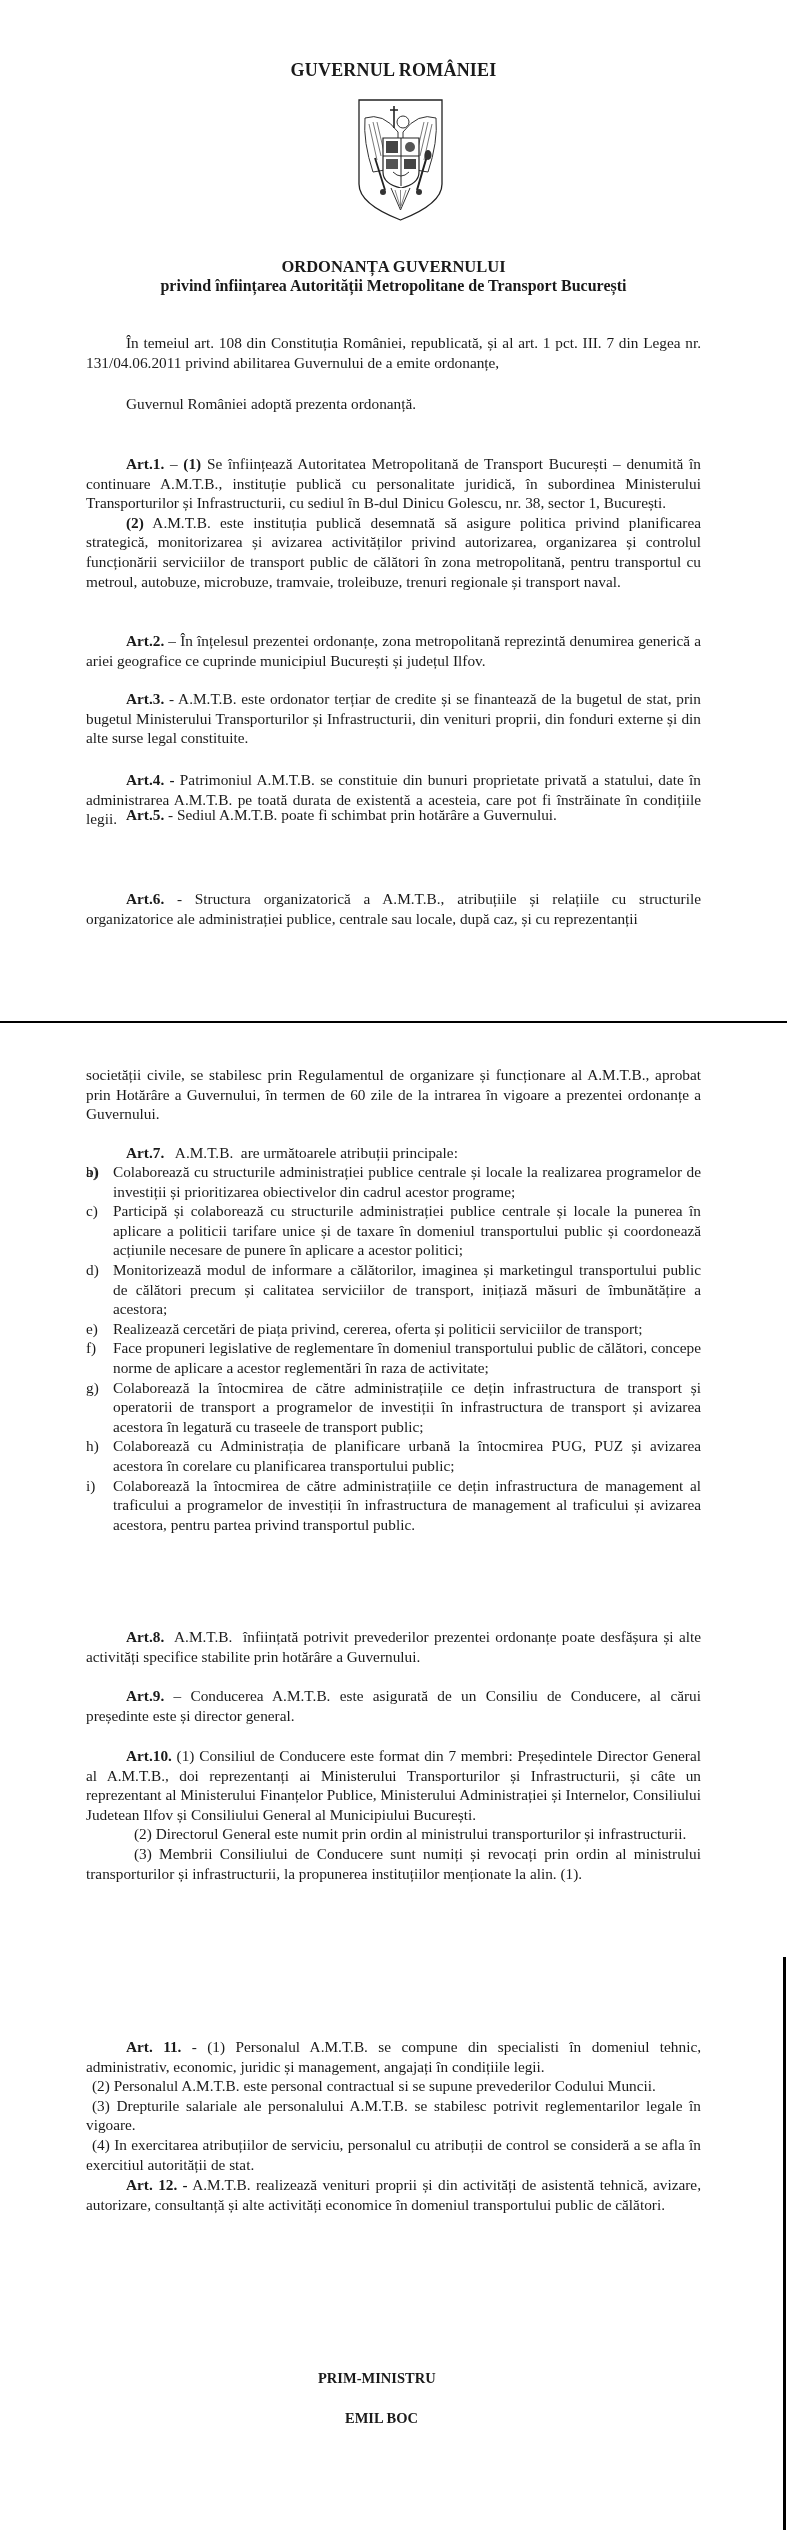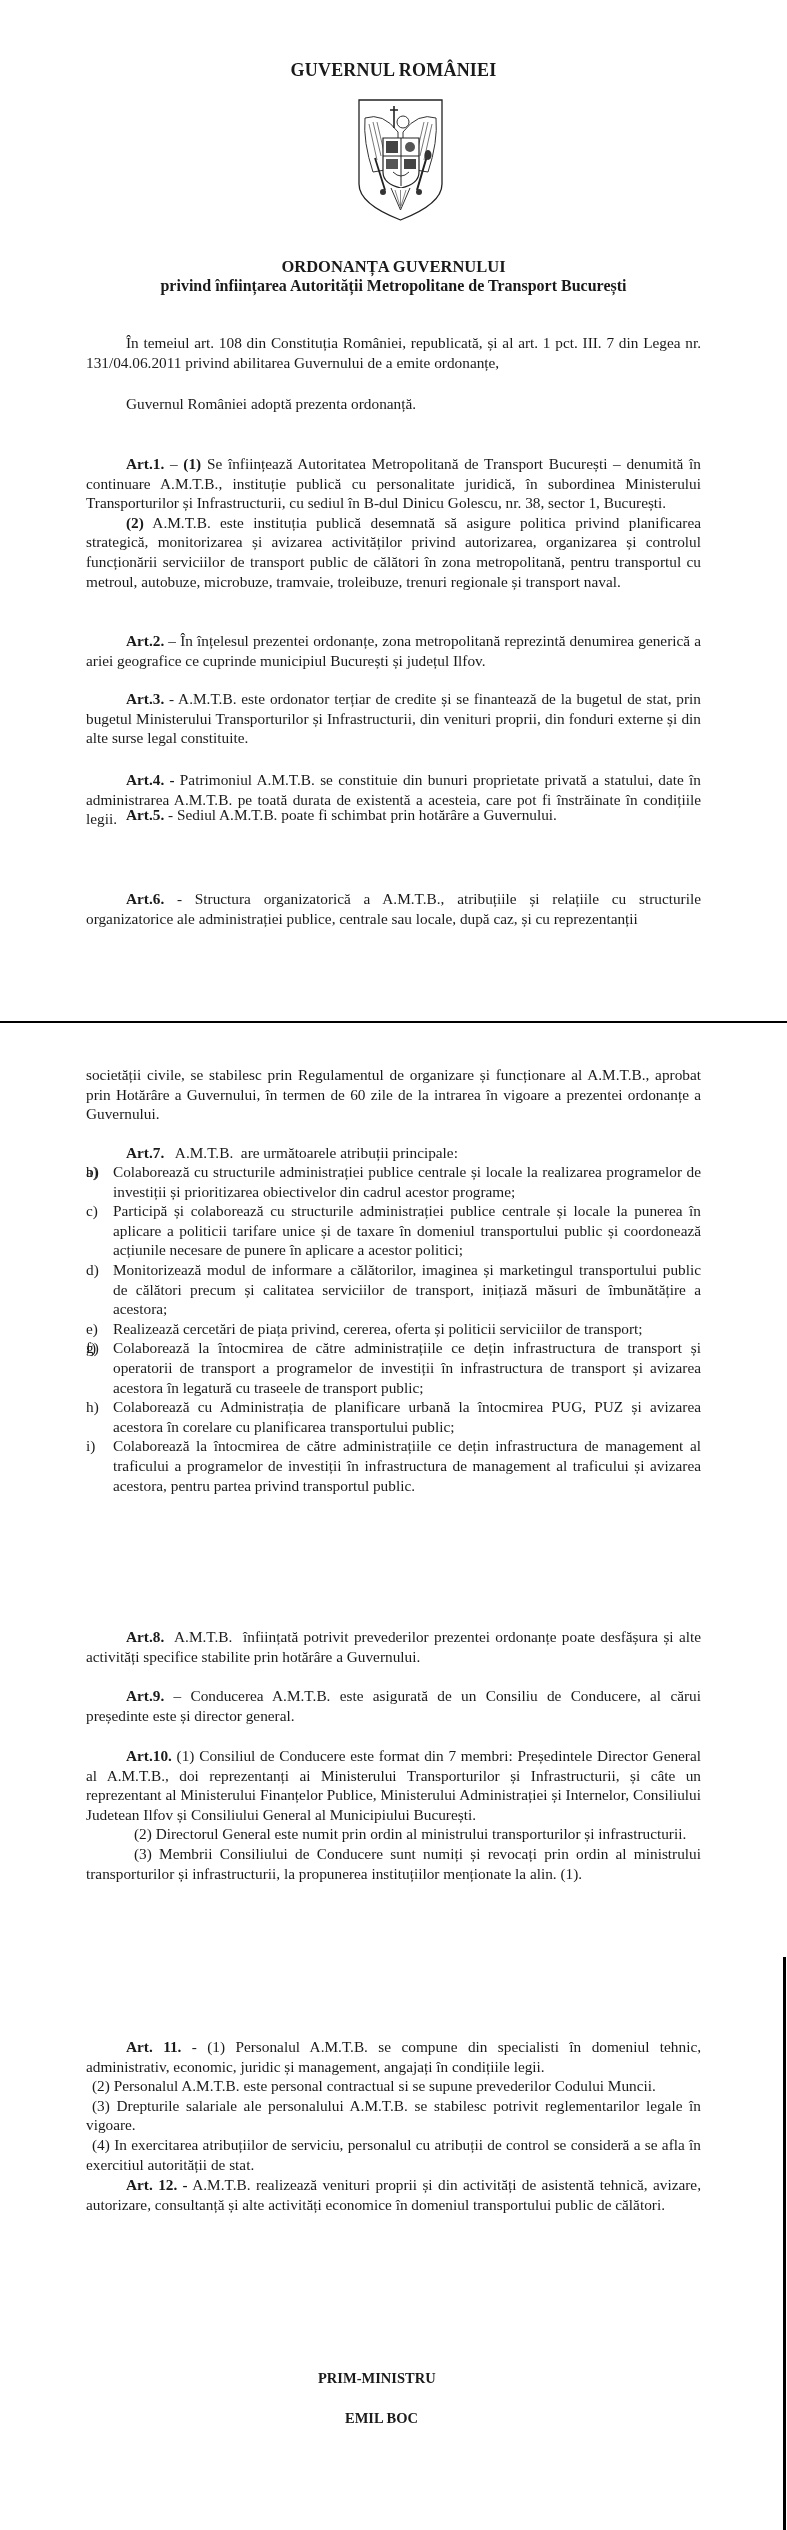--- a/index.html
+++ b/index.html
@@ -102,21 +102,21 @@
 
 <p class="abs para" style="top:1143px;">
   <span class="ind"></span><b>Art.7.</b><span style="white-space:pre;">   A.M.T.B.  are următoarele atribuții principale:</span>
 </p>
 <ul class="abs list" style="top:1162px;">
   <li><span class="mark">a)</span></li>
   <li><span class="mark">b)</span><span>Colaborează cu structurile administrației publice centrale și locale la realizarea programelor de investiții și prioritizarea obiectivelor din cadrul acestor programe;</span></li>
   <li><span class="mark">c)</span><span>Participă și colaborează cu structurile administrației publice centrale și locale la punerea în aplicare a politicii tarifare unice și de taxare în domeniul transportului public și coordonează acțiunile necesare de punere în aplicare a acestor politici;</span></li>
   <li><span class="mark">d)</span><span>Monitorizează modul de informare a călătorilor, imaginea și marketingul transportului public de călători precum și calitatea serviciilor de transport, inițiază măsuri de îmbunătățire a acestora;</span></li>
   <li><span class="mark">e)</span><span>Realizează cercetări de piața privind, cererea, oferta și politicii serviciilor de transport;</span></li>
-  <li><span class="mark">f)</span></li>
+  <li><span class="mark">f)</span><span>Face propuneri legislative de reglementare în domeniul transportului public de călători, concepe norme de aplicare a acestor reglementări în raza de activitate;</span></li>
   <li><span class="mark">g)</span><span>Colaborează la întocmirea de către administrațiile ce dețin  infrastructura  de transport și operatorii de transport  a  programelor de investiții în infrastructura de transport și avizarea acestora  în legatură cu traseele de transport public;</span></li>
   <li><span class="mark">h)</span><span>Colaborează cu Administrația de planificare urbană la întocmirea PUG, PUZ și avizarea acestora în corelare cu planificarea transportului public;</span></li>
   <li><span class="mark">i)</span><span>Colaborează la întocmirea de către  administrațiile ce dețin  infrastructura  de management al traficului a programelor de investiții în infrastructura de management al traficului și avizarea acestora, pentru partea privind transportul public.</span></li>
 </ul>
 
 <p class="abs para" style="top:1627px;">
   <span class="ind"></span><b>Art.8.</b><span style="white-space:pre-wrap;">  A.M.T.B.  înființată potrivit prevederilor prezentei ordonanțe poate desfășura și alte activități specifice stabilite prin hotărâre a Guvernului.</span>
 </p>
 
 <p class="abs para" style="top:1686px;">

